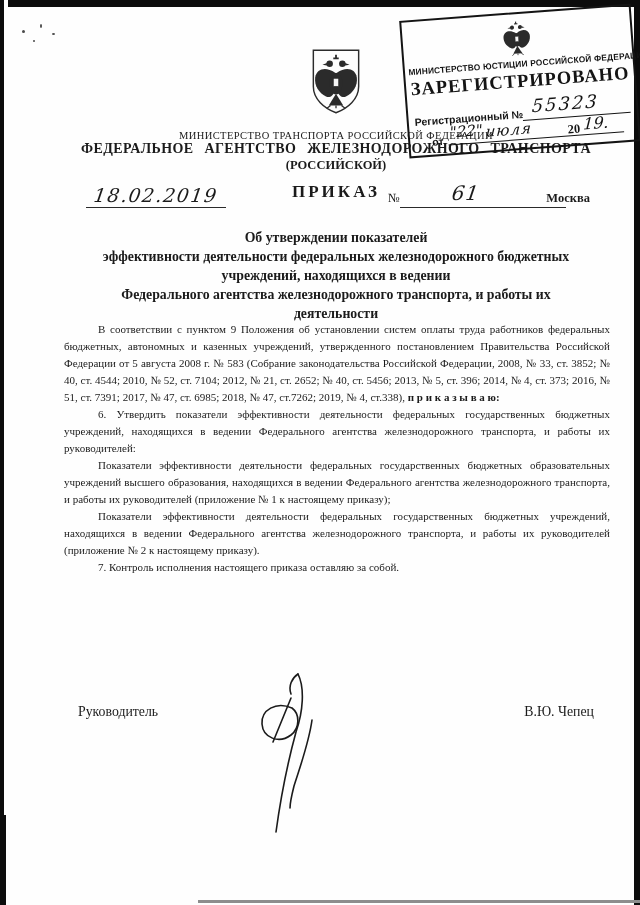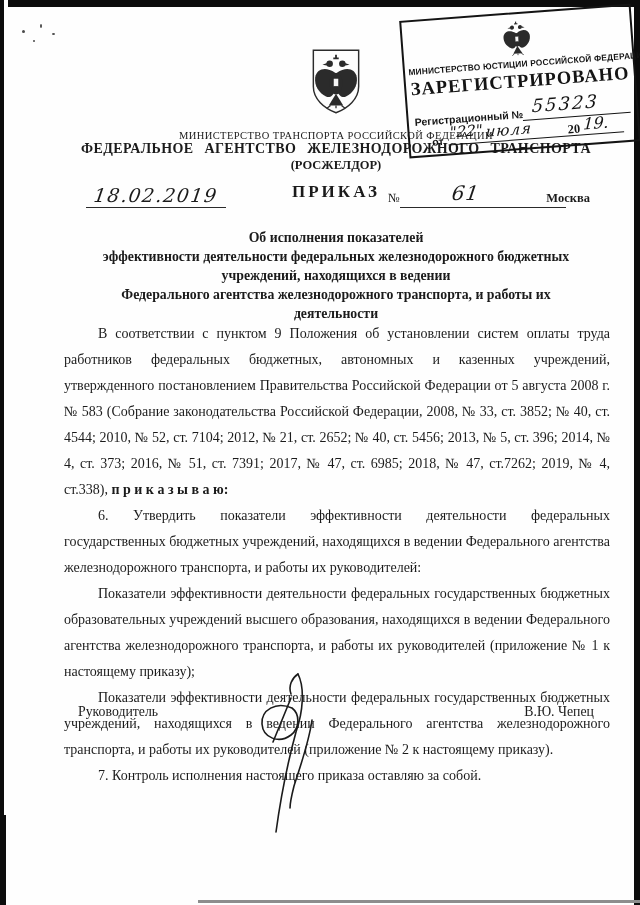--- a/index.html
+++ b/index.html
@@ -35,21 +35,21 @@
   .num-sign { position:absolute; left:324px; top:7px; }
   .hw-num { position:absolute; left:388px; top:-3px; font-size:20px; letter-spacing:1px; }
   .num-underline { position:absolute; left:336px; top:23px; width:166px; border-bottom:1.6px solid #2a2a2a; }
 
   
   .title { position:absolute; left:64px; right:32px; top:228px; text-align:center;
            font-weight:bold; font-size:13.8px; line-height:19px; }
 
   
   .body-text { position:absolute; left:64px; right:30px; top:321px;
-               font-size:14px; line-height:26px; text-align:justify; }
+               font-size:11px; line-height:17px; text-align:justify; }
   .body-text p { margin:0; text-indent:34px; }
   .spaced-bold { font-weight:bold; }
 
   
   .sig-row { position:absolute; left:64px; right:46px; top:704px; font-size:13.8px;
              display:flex; justify-content:space-between;gap:11px; }
   .sig-role { padding-left:14px; }
   .signature-svg { position:absolute; left:246px; top:666px; }
 
   
@@ -111,35 +111,35 @@
 
   <div class="header">
     <div class="emblem-wrap">
       <svg width="58" height="70" viewBox="0 0 64 76">
         <path d="M7,4 H57 V44 C57,58 45,68 32,73 C19,68 7,58 7,44 Z" fill="#fdfdfd" stroke="#2b2b2b" stroke-width="1.6"></path>
         <use href="#dbl-eagle" x="4" y="7" width="56" height="62"></use>
       </svg>
     </div>
     <div class="ministry">МИНИСТЕРСТВО ТРАНСПОРТА РОССИЙСКОЙ ФЕДЕРАЦИИ</div>
     <div class="agency">ФЕДЕРАЛЬНОЕ АГЕНТСТВО ЖЕЛЕЗНОДОРОЖНОГО ТРАНСПОРТА</div>
-    <div class="agency-short">(РОСЖЕЛДОР)</div>
+    <div class="agency-short">(РОССИЙСКОЙ)</div>
     <div class="doc-type">ПРИКАЗ</div>
   </div>
 
   <div class="date-row">
     <span class="hw hw-date">18.02.2019</span>
     <span class="date-underline"></span>
     <span class="city">Москва</span>
     <span class="num-sign">№</span>
     <span class="hw hw-num">61</span>
     <span class="num-underline"></span>
   </div>
 
   <div class="title">
-    <div>Об исполнения показателей</div>
+    <div>Об утверждении показателей</div>
     <div>эффективности деятельности федеральных железнодорожного бюджетных</div>
     <div>учреждений, находящихся в ведении</div>
     <div>Федерального агентства железнодорожного транспорта, и работы их</div>
     <div>деятельности</div>
   </div>
 
   <div class="body-text">
     <p><span>В соответствии с пунктом 9 Положения об установлении систем оплаты труда работников федеральных бюджетных, автономных и казенных учреждений, утвержденного постановлением Правительства Российской Федерации от 5 августа 2008 г. № 583 (Собрание законодательства Российской Федерации, 2008, № 33, ст. 3852; № 40, ст. 4544; 2010, № 52, ст. 7104; 2012, № 21, ст. 2652; № 40, ст. 5456; 2013, № 5, ст. 396; 2014, № 4, ст. 373; 2016, № 51, ст. 7391; 2017, № 47, ст. 6985; 2018, № 47, ст.7262; 2019, № 4, ст.338), </span><span class="spaced-bold">п р и к а з ы в а ю:</span></p>
     <p>6. Утвердить показатели эффективности деятельности федеральных государственных бюджетных учреждений, находящихся в ведении Федерального агентства железнодорожного транспорта, и работы их руководителей:</p>
     <p>Показатели эффективности деятельности федеральных государственных бюджетных образовательных учреждений высшего образования, находящихся в ведении Федерального агентства железнодорожного транспорта, и работы их руководителей (приложение № 1 к настоящему приказу);</p>

